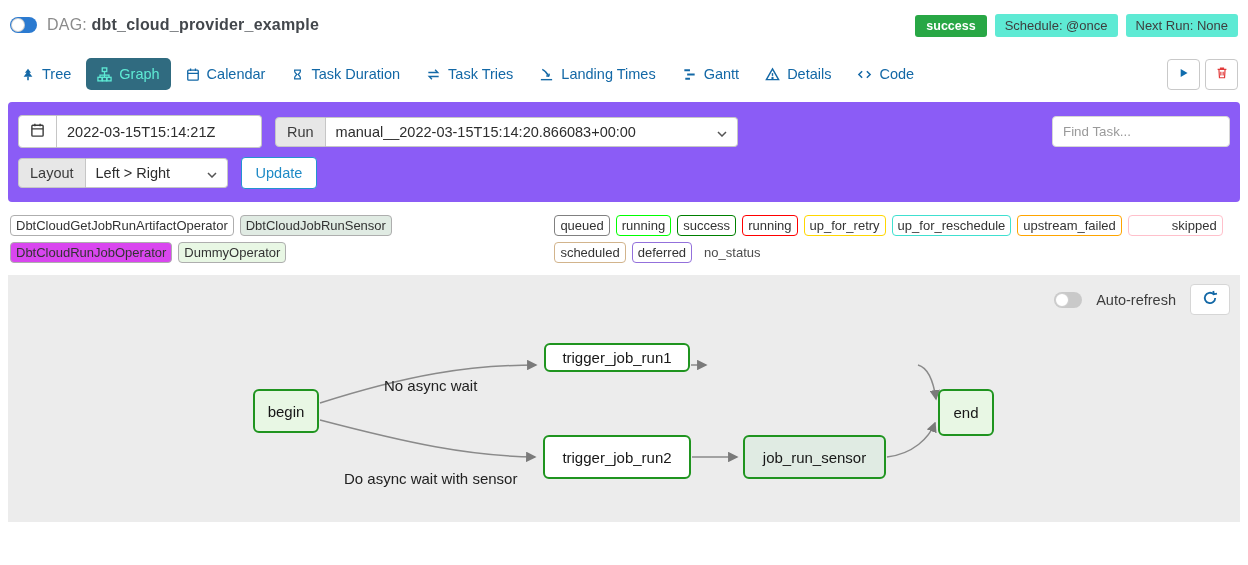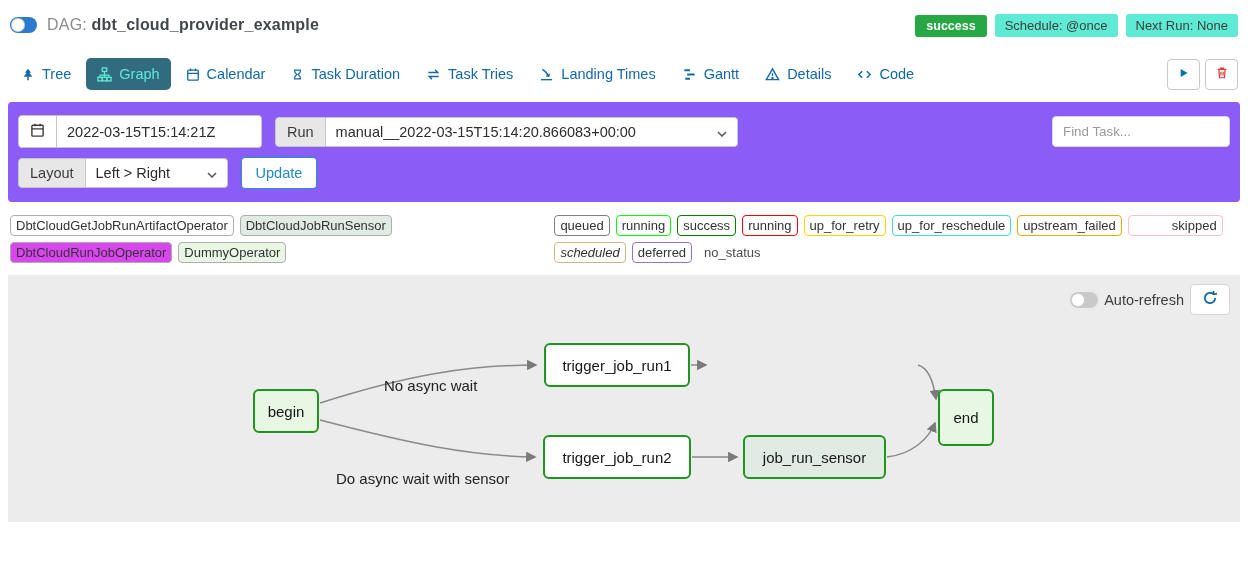--- a/index.html
+++ b/index.html
@@ -47,21 +47,21 @@
 
   
   .legend { display: flex; gap: 14px; align-items: flex-start; margin-top: 13px; padding: 0 2px; }
   .ops { width: 540px; display: flex; flex-wrap: wrap; gap: 6px; }
   .sts { width: 696px; display: flex; flex-wrap: wrap; gap: 6px; align-items: center; }
   .lbadge { font-size: 13px; padding: 2px 5px; border-radius: 4px; border: 1px solid #aeaeae; background: #fff; color: #333; white-space: nowrap; }
   .lbadge.nostatus { border-color: transparent; background: transparent; color: #4c4c4c; }
 
   
   .graph-panel { margin-top: 12px; height: 247px; position: relative; background: #ececec; }
-  .auto { position: absolute; top: 9px; right: 10px; display: flex; align-items: center; gap: 6px; z-index: 3; }
+  .auto { position: absolute; top: 9px; right: 10px; display: flex; align-items: center; gap: 14px; z-index: 3; }
   .toggle.off { background: #c9c9c9; }
   .auto-label { font-size: 14.5px; color: #3d3d3d; }
   .refresh-btn { width: 40px; height: 31px; background: #fff; border: 1px solid #d6d6d6; border-radius: 4px; display: flex; align-items: center; justify-content: center; cursor: pointer; }
   .edges { position: absolute; inset: 0; pointer-events: none; }
   .node { position: absolute; border: 2.5px solid; border-radius: 6px; display: flex; align-items: center; justify-content: center; font-size: 15px; font-weight: 500; color: #171717; cursor: pointer; z-index: 2; white-space: nowrap; }
   .edge-label { position: absolute; font-size: 15px; font-weight: 500; color: #222; z-index: 2; white-space: nowrap; }
 </style>
 </head>
 <body>
 
@@ -224,21 +224,21 @@
     </div>
     <div class="sts">
       <span class="lbadge" style="border-color: rgb(128, 128, 128);">queued</span>
       <span class="lbadge" style="border-color: rgb(0, 255, 0);">running</span>
       <span class="lbadge" style="border-color: rgb(0, 128, 0);">success</span>
       <span class="lbadge" style="border-color: rgb(255, 0, 0);">running</span>
       <span class="lbadge" style="border-color: rgb(255, 215, 0);">up_for_retry</span>
       <span class="lbadge" style="border-color: rgb(64, 224, 208);">up_for_reschedule</span>
       <span class="lbadge" style="border-color: rgb(255, 165, 0);">upstream_failed</span>
       <span class="lbadge" style="border-color: rgb(255, 192, 203); padding-left: 43px;">skipped</span>
-      <span class="lbadge" style="border-color: rgb(210, 180, 140); font-style: italic;">scheduled</span>
+      <span class="lbadge" style="border-color: rgb(210, 180, 140);">scheduled</span>
       <span class="lbadge" style="border-color: rgb(147, 112, 219);">deferred</span>
       <span class="lbadge nostatus">no_status</span>
     </div>
   </div>
 
   <div class="graph-panel" style="background: rgb(236, 236, 236);">
     <div class="auto">
       <span class="toggle off" style="width:28px">
           <span class="knob"></span>
         </span>
@@ -261,22 +261,22 @@
         <path d="M 312 128 C 400 100, 460 90, 528 90" marker-end="url(#arrow)"></path>
         <path d="M 312 145 C 400 168, 460 181, 527 182" marker-end="url(#arrow)"></path>
         <path d="M 683 90 H 698" marker-end="url(#arrow)"></path>
         <path d="M 684 182 H 729" marker-end="url(#arrow)"></path>
         <path d="M 910 90 C 921 93, 926 110, 928 124" marker-end="url(#arrow)"></path>
         <path d="M 879 182 C 905 179, 921 163, 927 148" marker-end="url(#arrow)"></path>
       </g>
     </svg>
 
     <div class="edge-label" style="left:376px; top:102px">No async wait</div>
-    <div class="edge-label" style="left:328px; top:195px">Do async wait with sensor</div>
+    <div class="edge-label" style="left:336px; top:195px">Do async wait with sensor</div>
 
     <div class="node" style="left: 245px; top: 114px; width: 66px; height: 44px; background: rgb(232, 247, 228); border-color: rgb(31, 148, 31);">begin</div>
-    <div class="node" style="left: 536px; top: 68px; width: 146px; height: 44px; background: rgb(255, 255, 255); border-color: rgb(31, 148, 31);">trigger_job_run1</div>
+    <div class="node" style="left: 536px; top: 68px; width: 146px; height: 29px; background: rgb(255, 255, 255); border-color: rgb(31, 148, 31);">trigger_job_run1</div>
     <div class="node" style="left: 535px; top: 160px; width: 148px; height: 44px; background: rgb(255, 255, 255); border-color: rgb(31, 148, 31);">trigger_job_run2</div>
     <div class="node" style="left: 735px; top: 160px; width: 143px; height: 44px; background: rgb(224, 235, 227); border-color: rgb(31, 148, 31);">job_run_sensor</div>
-    <div class="node" style="left: 930px; top: 114px; width: 56px; height: 57px; background: rgb(232, 247, 228); border-color: rgb(31, 148, 31);">end</div>
+    <div class="node" style="left: 930px; top: 114px; width: 56px; height: 47px; background: rgb(232, 247, 228); border-color: rgb(31, 148, 31);">end</div>
   </div>
 
 </div>
 
 </body></html>

